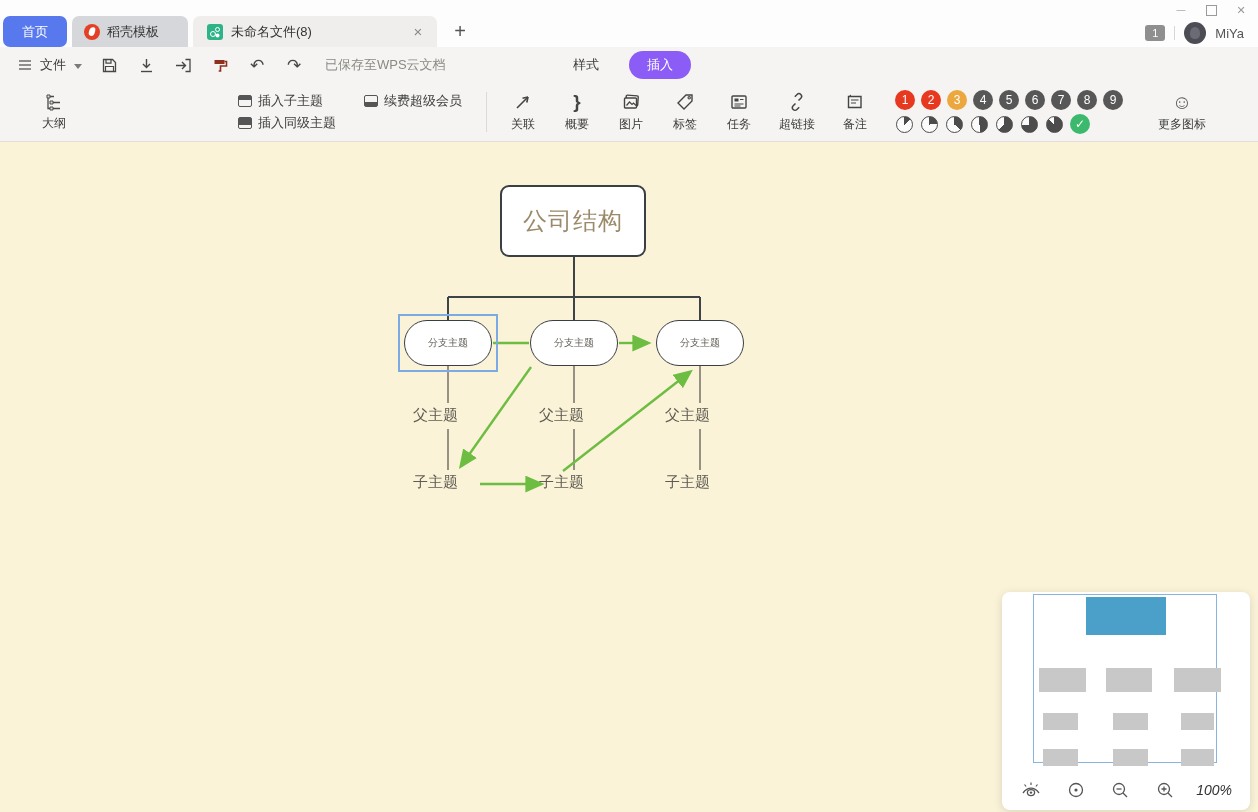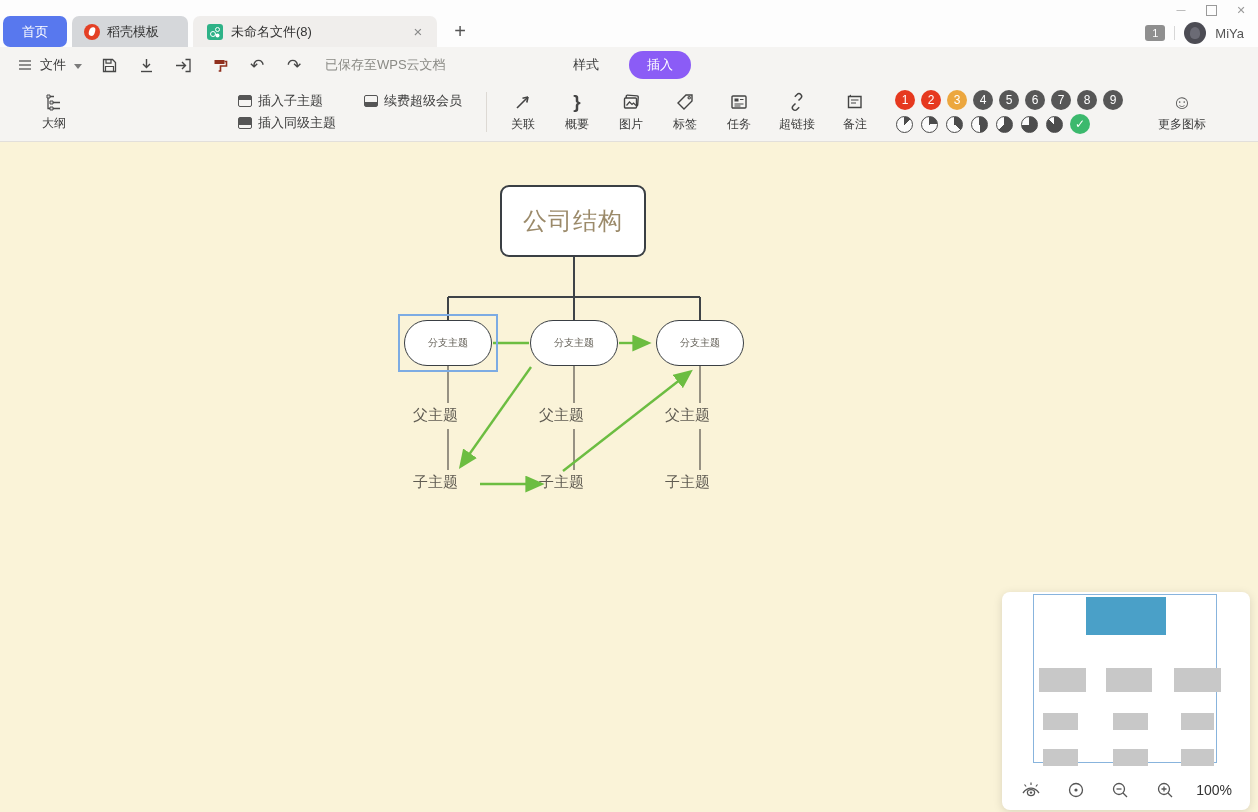--- a/index.html
+++ b/index.html
@@ -97,21 +97,21 @@
   .float-label { position:absolute; width:70px; text-align:left; font-size:15px; color:#5f5b52; }
   .parent-label { top:264px; } .child-label { top:331px; }
   .fl1 { left:413px; } .fl2 { left:539px; } .fl3 { left:665px; }
 
   
   .minimap { position:absolute; left:1002px; top:450px; width:248px; height:218px; background:#fff; border-radius:8px; box-shadow:0 2px 10px rgba(0,0,0,.13); }
   .mm-viewport { position:absolute; left:31px; top:2px; width:184px; height:169px; border:1px solid #88b4dd; }
   .mm-box { position:absolute; }
   .mm-root { left:84px; top:5px; width:80px; height:38px; background:#4aa0c8; }
   .mm-gray { background:#c8c8c8; }
-  .mm-controls { position:absolute; left:0; bottom:8px; width:100%; display:flex; align-items:center; justify-content:space-between; padding:0 18px 0 16px; }
+  .mm-controls { position:absolute; left:0; bottom:8px; width:100%; display:flex; align-items:center; justify-content:space-between; padding:0 18px 0 16px;font-style:italic; }
   .mm-btn { width:26px; height:24px; display:flex; align-items:center; justify-content:center; }
   .mm-zoom { font-size:14px; color:#333; }
 </style>
 </head>
 <body>
 
 <div class="app">
 
   <div class="titlebar">
     <div class="tabs">

